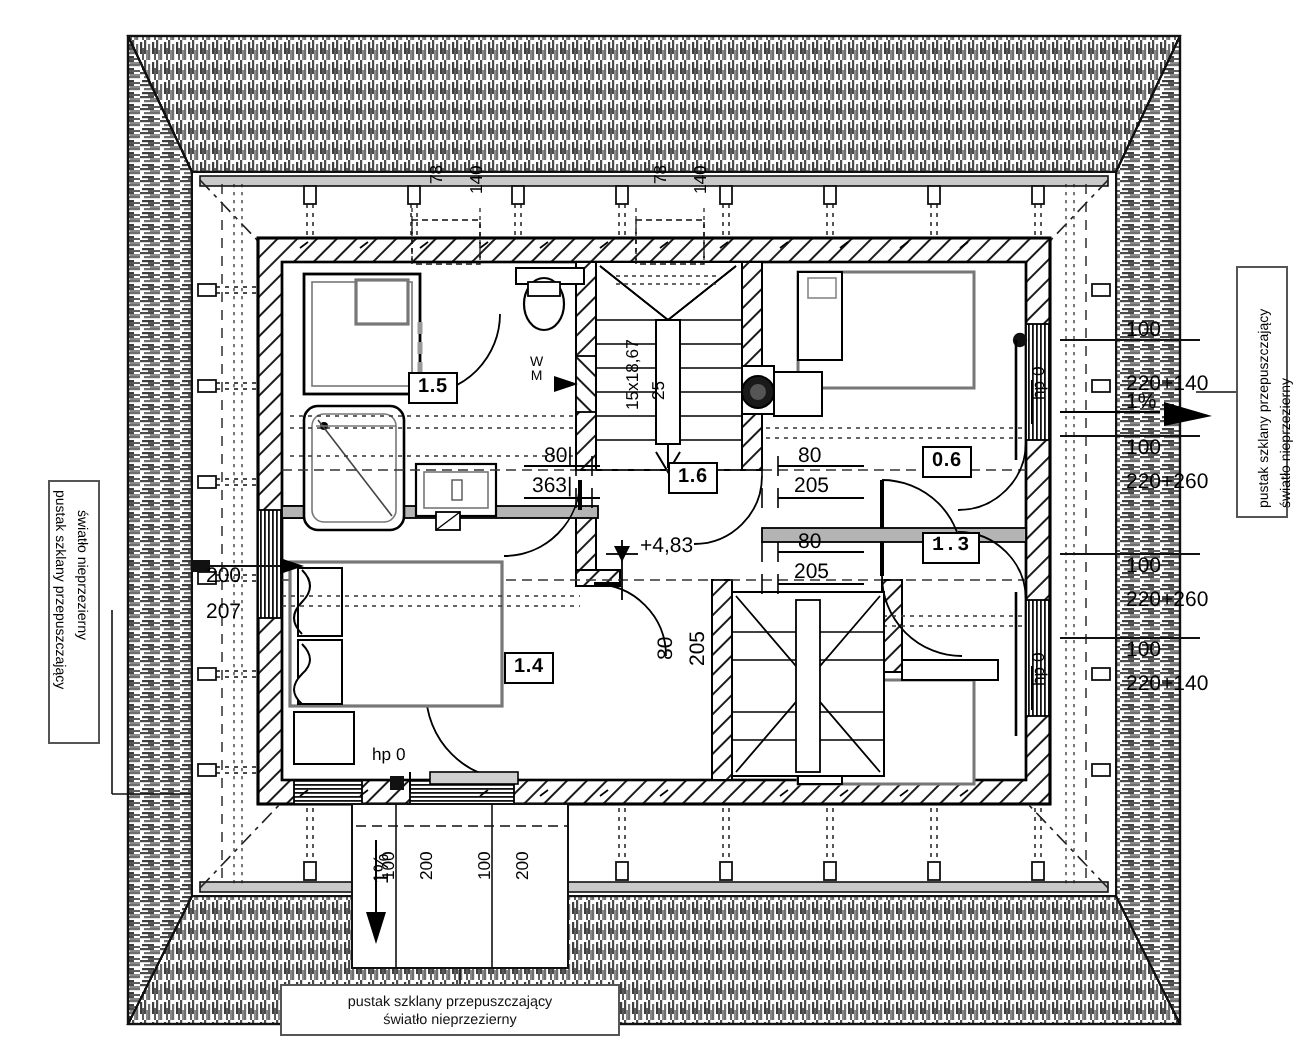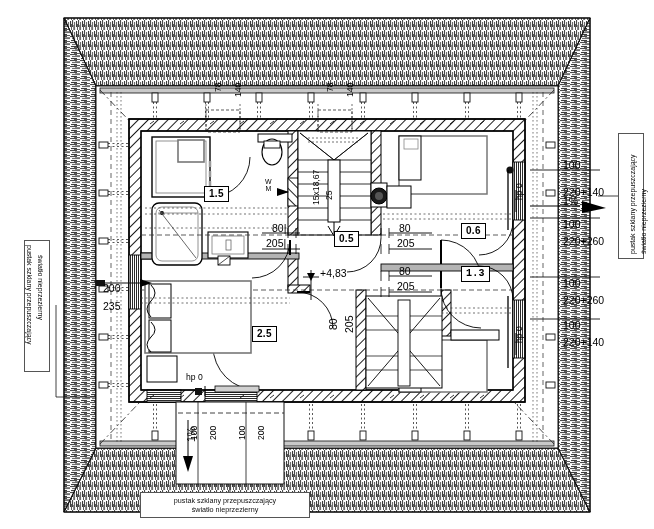--- a/index.html
+++ b/index.html
@@ -454,24 +454,24 @@
     <line x1="230" y1="484" x2="230" y2="494" stroke="#111" stroke-width="0.8"></line>
 
     <g stroke="#000" stroke-width="1">
       <line x1="516" y1="190" x2="516" y2="212"></line>
       <line x1="516" y1="333" x2="516" y2="355"></line>
       <line x1="205" y1="386" x2="205" y2="396"></line>
     </g>
   </svg>
 
   <div class="roombadge" style="left:204px;top:186px;">1.5</div>
-  <div class="roombadge" style="left:334px;top:231px;">0.5</div>
+  <div class="roombadge" style="left:334px;top:231px;">1.6</div>
   <div class="roombadge" style="left:461px;top:223px;">0.6</div>
   <div class="roombadge" style="left:461px;top:266px;font-family:Liberation Mono, monospace;">1.3</div>
-  <div class="roombadge" style="left:252px;top:326px;">2.5</div>
+  <div class="roombadge" style="left:252px;top:326px;">1.4</div>
 
   <div class="lbl dimnum" style="left:320px;top:268px;">+4,83</div>
 
   <div class="lbl dimsm rot90" style="left:312px;top:205px;">15x18,67</div>
   <div class="lbl dimsm rot90" style="left:325px;top:200px;">25</div>
 
   <div class="lbl tiny" style="left:265px;top:178px;text-align:center;line-height:1.05;">W<br>M</div>
 
   <div class="lbl dimsm rot90" style="left:214px;top:92px;">78</div>
   <div class="lbl dimsm rot90" style="left:234px;top:97px;">140</div>
@@ -484,33 +484,33 @@
   <div class="lbl dimnum" style="left:563px;top:236px;">220+260</div>
   <div class="lbl dimnum" style="left:563px;top:278px;">100</div>
   <div class="lbl dimnum" style="left:563px;top:295px;">220+260</div>
   <div class="lbl dimnum" style="left:563px;top:320px;">100</div>
   <div class="lbl dimnum" style="left:563px;top:337px;">220+140</div>
 
   <div class="lbl dimnum" style="left:563px;top:196px;">1%</div>
   <div class="lbl dimnum rot90" style="left:186px;top:442px;">1%</div>
 
   <div class="lbl dimnum" style="left:103px;top:283px;">200</div>
-  <div class="lbl dimnum" style="left:103px;top:301px;">235</div>
+  <div class="lbl dimnum" style="left:103px;top:301px;">207</div>
 
   <div class="lbl dimsm rot90" style="left:190px;top:440px;">100</div>
   <div class="lbl dimsm rot90" style="left:209px;top:440px;">200</div>
   <div class="lbl dimsm rot90" style="left:238px;top:440px;">100</div>
   <div class="lbl dimsm rot90" style="left:257px;top:440px;">200</div>
 
   <div class="lbl dimsm rot90" style="left:515px;top:200px;">hp 0</div>
   <div class="lbl dimsm rot90" style="left:515px;top:343px;">hp 0</div>
   <div class="lbl dimsm" style="left:186px;top:373px;">hp 0</div>
 
   <div class="lbl dimnum" style="left:272px;top:223px;">80|</div>
-  <div class="lbl dimnum" style="left:266px;top:238px;">205|</div>
+  <div class="lbl dimnum" style="left:266px;top:238px;">363|</div>
   <div class="lbl dimnum" style="left:399px;top:223px;">80</div>
   <div class="lbl dimnum" style="left:397px;top:238px;">205</div>
   <div class="lbl dimnum" style="left:399px;top:266px;">80</div>
   <div class="lbl dimnum" style="left:397px;top:281px;">205</div>
   <div class="lbl dimnum rot90" style="left:328px;top:330px;">80</div>
   <div class="lbl dimnum rot90" style="left:344px;top:333px;">205</div>
 
   <svg class="abs" style="left:0;top:0;pointer-events:none" width="654" height="529">
     <g stroke="#000" stroke-width="0.9">
       <line x1="262" y1="233" x2="300" y2="233"></line>

